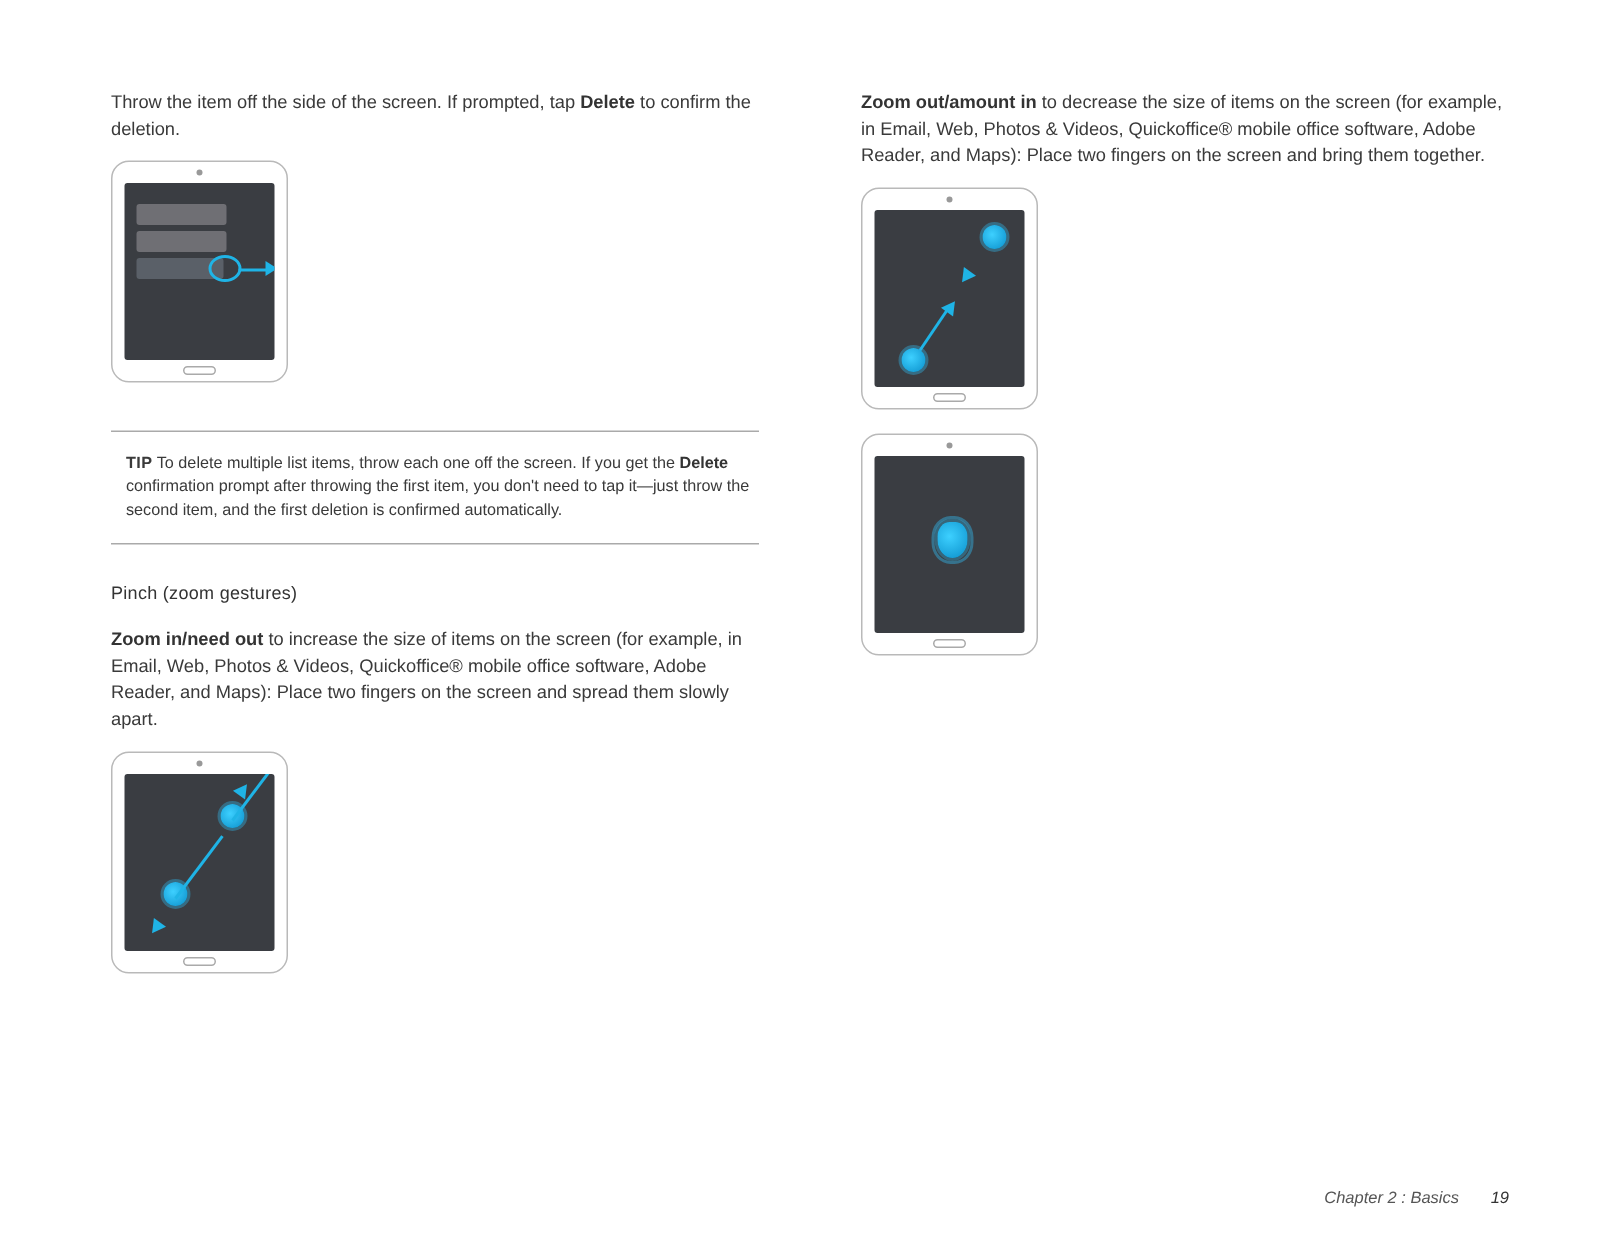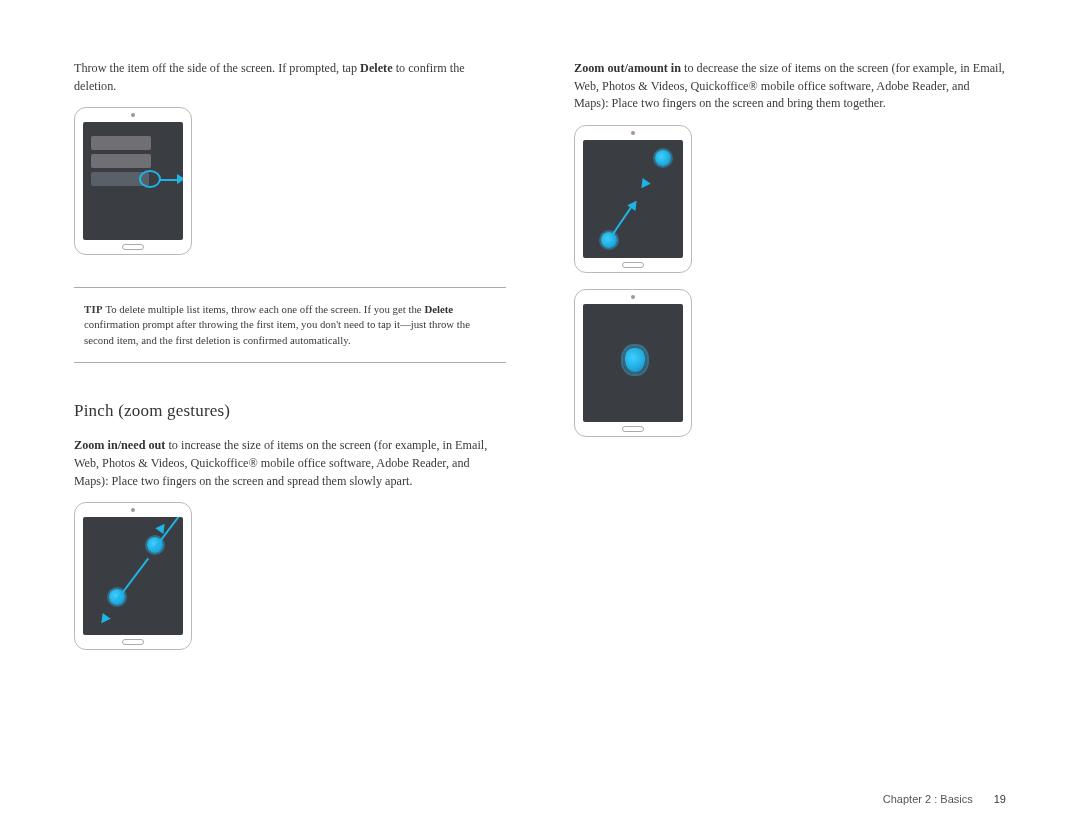--- a/index.html
+++ b/index.html
@@ -15,30 +15,29 @@
     line-height: 1.45;
   }
   .page {
     display: flex;
     gap: 68px;
     padding: 60px 74px 0 74px;
   }
   .col {
     flex: 1 1 0;
     min-width: 0;
-    font-family: Liberation Serif, serif;
   }
   p { margin-bottom: 12px; color:#3a3a3a; }
   .bold { font-weight: 600; color:#333; }
   a.link { color: #0a7aa8; text-decoration: none; }
   h2.section {
     font-weight: 300;
-    font-size: 17px;
+    font-size: 12px;
     color: #333;
-    margin: 36px 0 14px 0;
+    margin: 24px 0 14px 0;
     letter-spacing: .2px;
   }
   .tipbox {
     border-top: 1px solid #aaa;
     border-bottom: 1px solid #aaa;
     padding: 14px 6px 14px 10px;
     margin: 32px 0 16px 0;
     font-size: 10.8px;
     line-height: 1.4;
     color:#444;
@@ -46,20 +45,21 @@
   .tipbox p { margin-bottom: 10px; }
   .tipbox p:last-child { margin-bottom: 0; }
   .tipbox .tip-label { font-weight: 700; letter-spacing: .3px; }
 
   .footer {
     position: absolute;
     bottom: 26px;
     right: 74px;
     font-size: 11px;
     color: #555;
+    font-style: italic;
   }
   .footer .pn { margin-left: 18px; color:#333; }
 
   
   .tablet {
     width: 118px;
     height: 148px;
     border: 1.5px solid #b9b9b9;
     border-radius: 12px;
     background: #fff;

